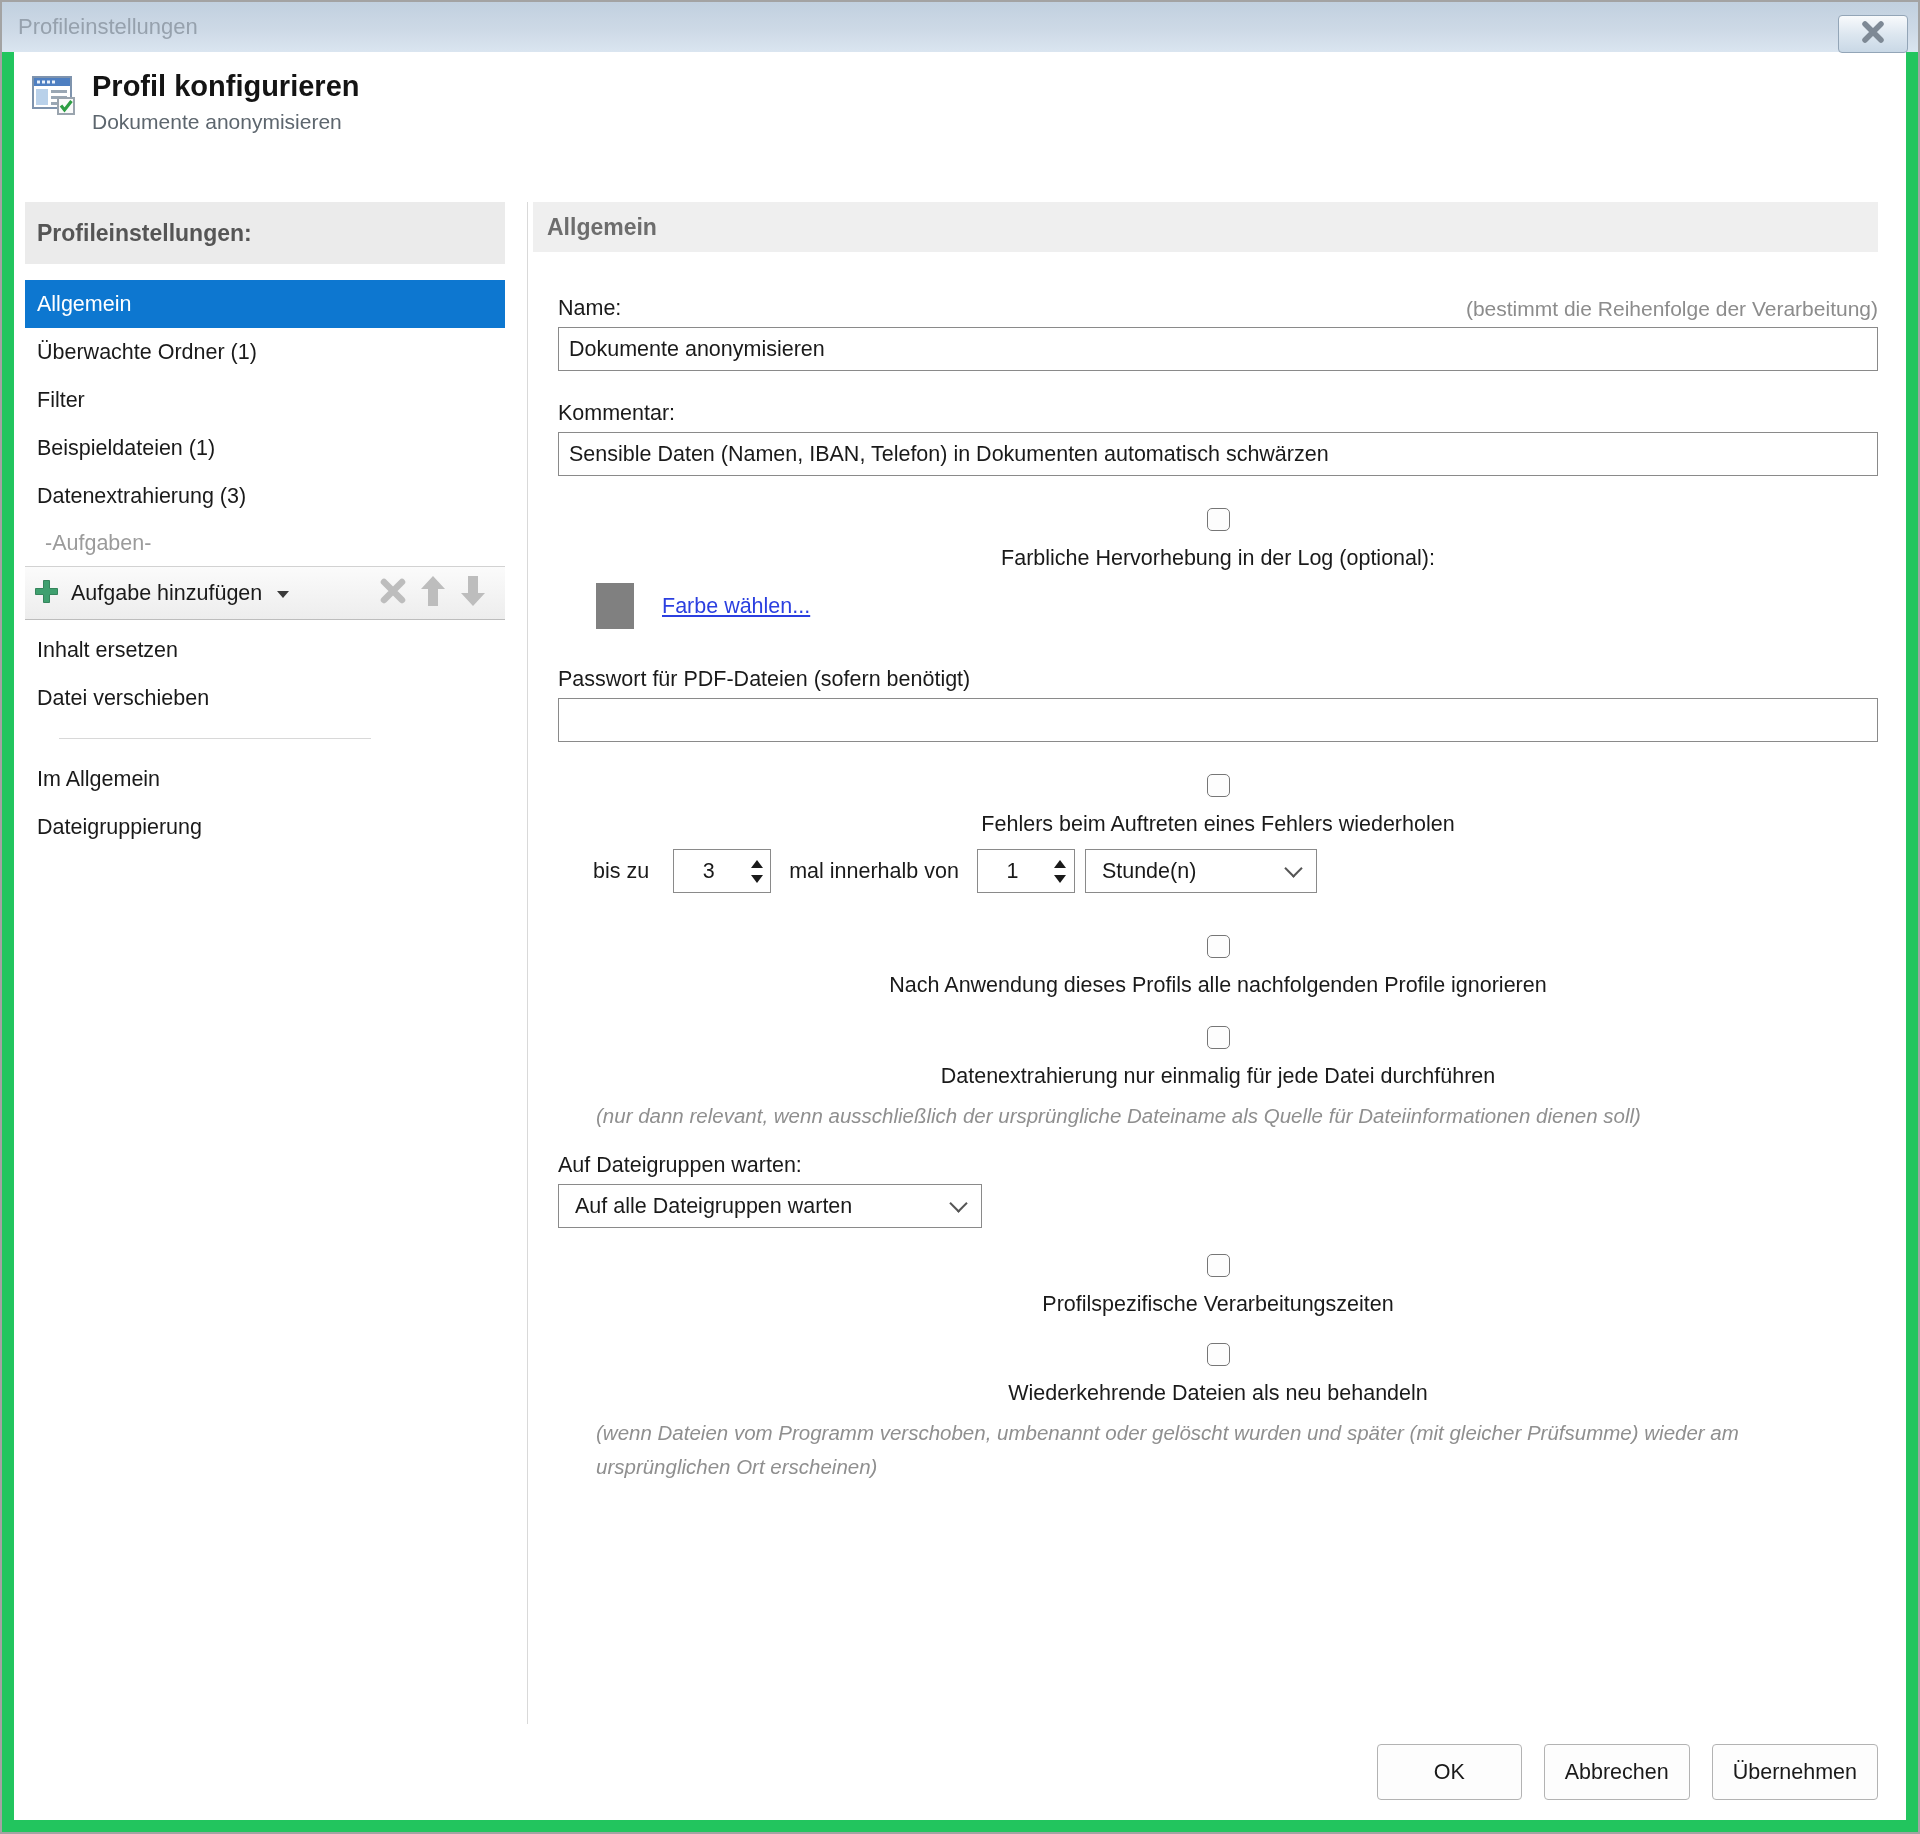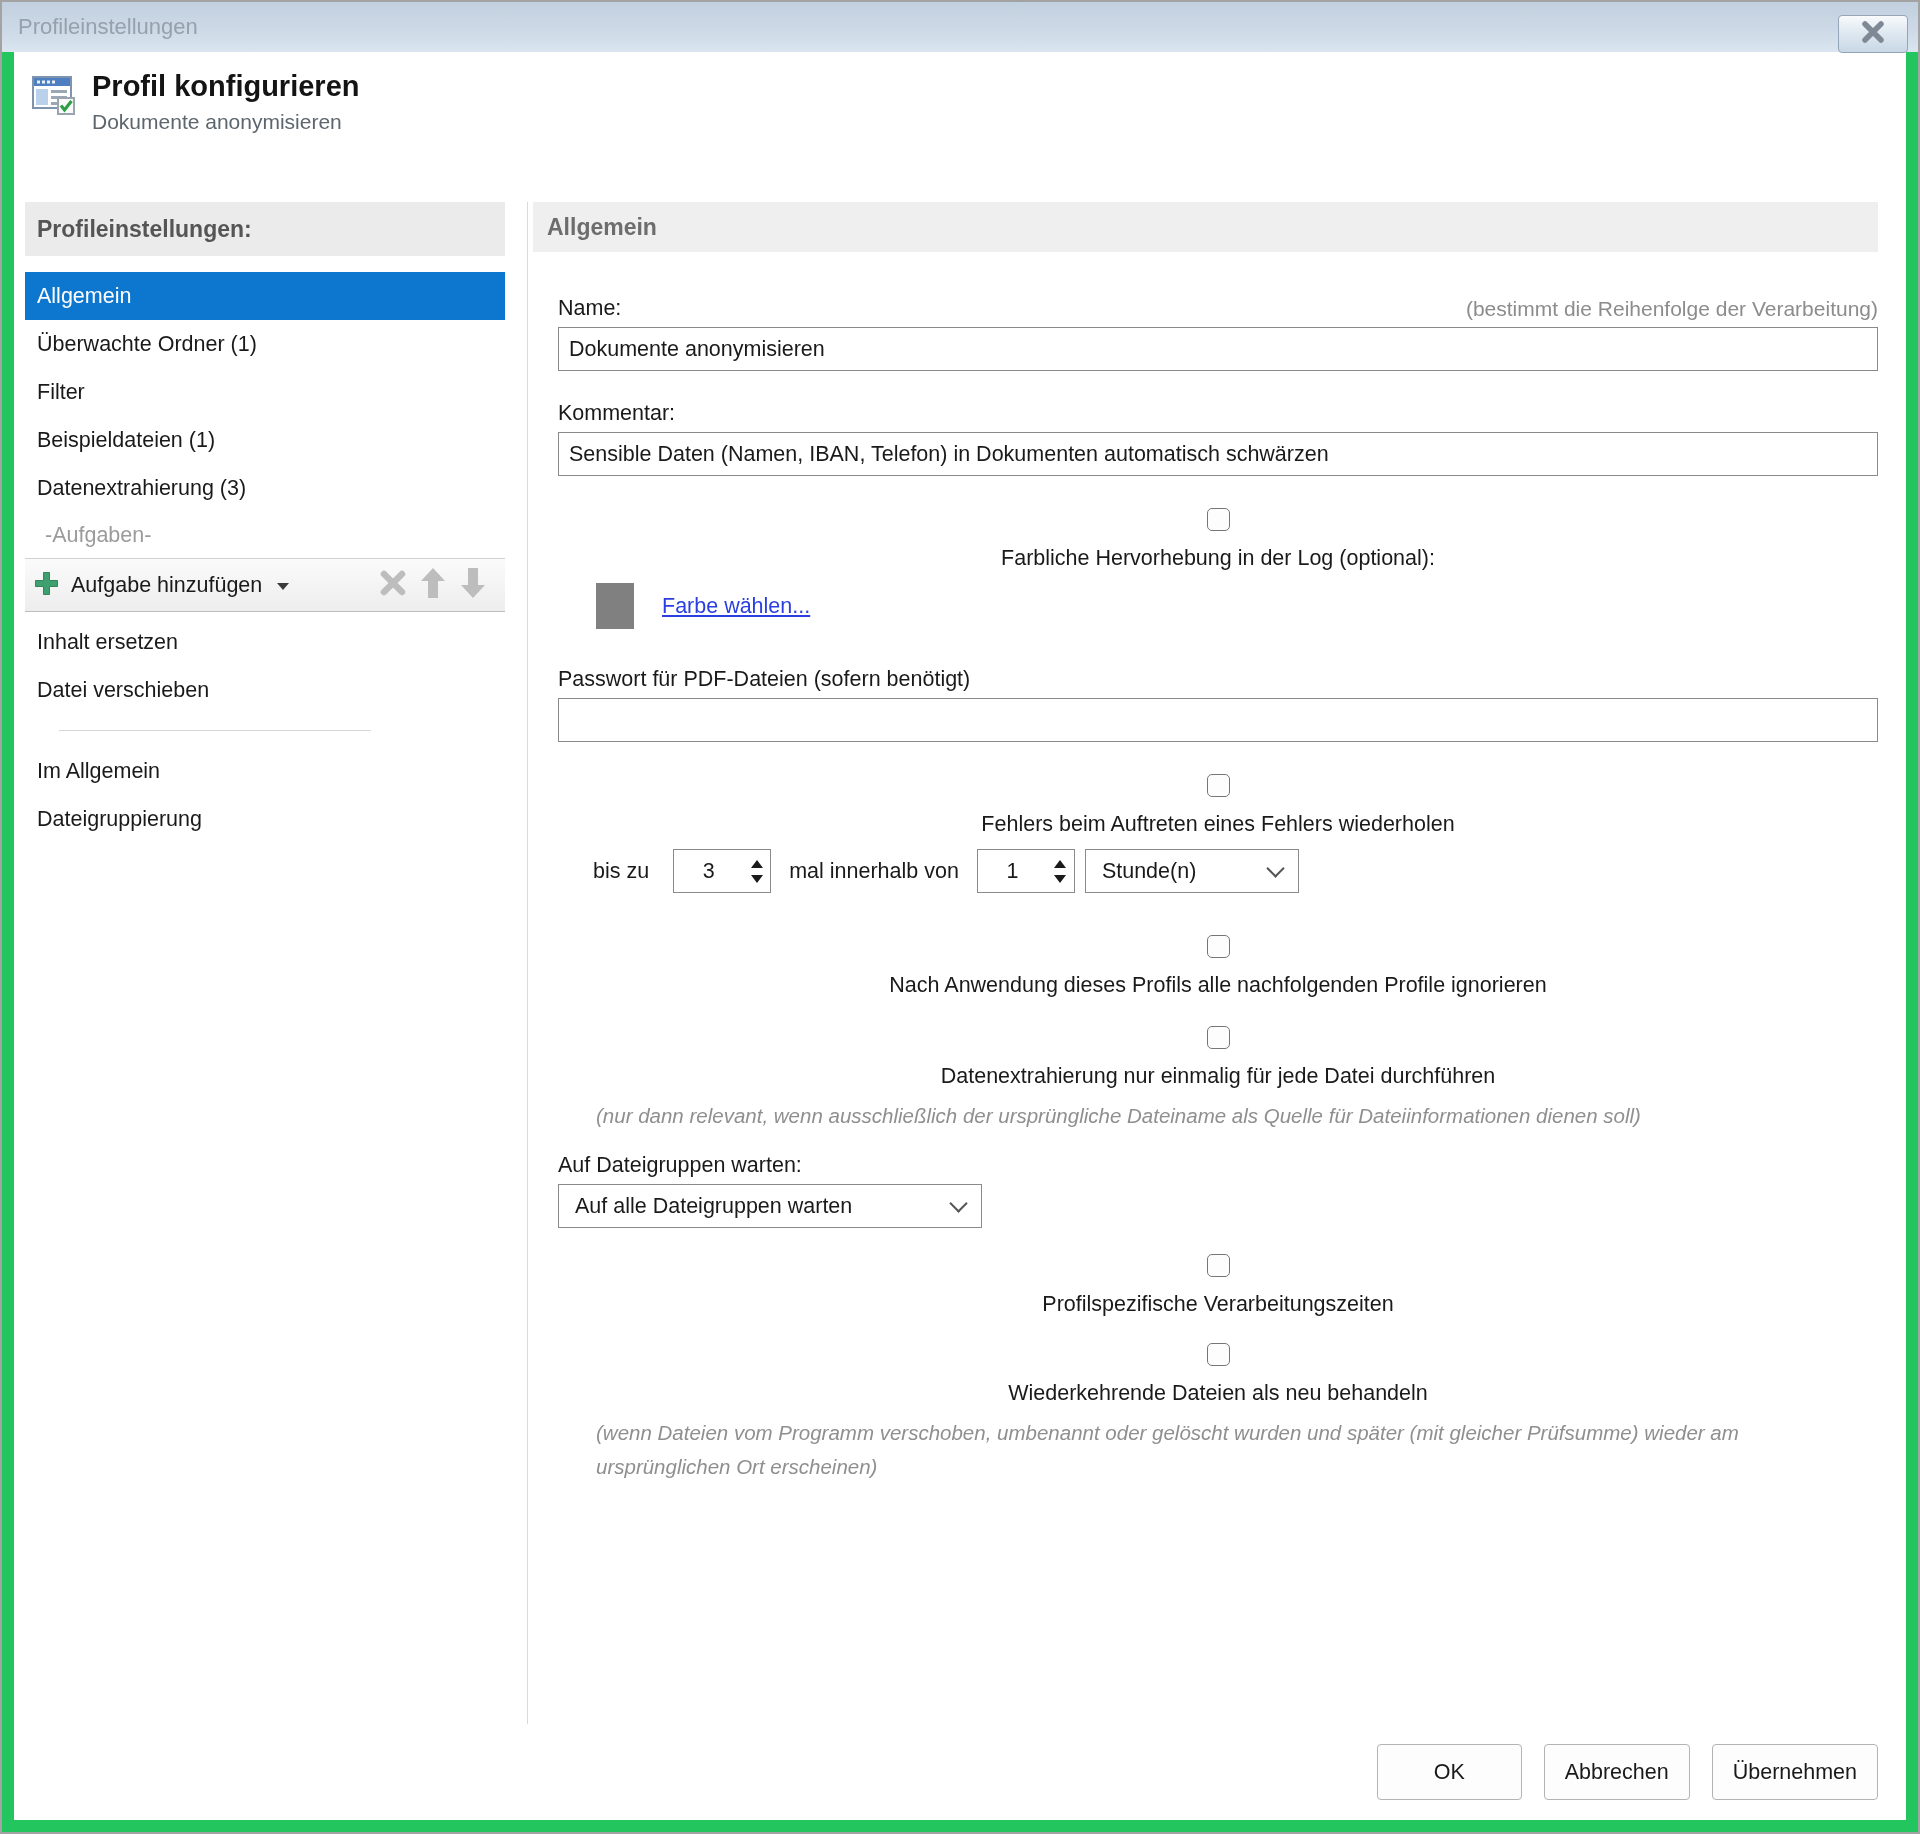--- a/index.html
+++ b/index.html
@@ -38,21 +38,21 @@
     display:flex;align-items:flex-start;padding:18px 0 0 16px;gap:14px;
   }
   .app-title{font-size:29px;font-weight:600;color:#141414;line-height:1.15;}
   .app-subtitle{font-size:21px;color:#5d666e;margin-top:7px;}
 
   .content{flex:1;display:flex;padding-top:42px;min-height:0;}
 
   
   .sidebar{width:480px;flex:0 0 480px;margin-left:11px;}
   .sidebar-header{
-    height:54px;background:#ebebeb;display:flex;align-items:center;
+    height:62px;background:#ebebeb;display:flex;align-items:center;
     padding-left:12px;font-size:23px;font-weight:bold;color:#555555;
     box-sizing:border-box;margin-bottom:16px;
   }
   .nav-item{
     height:48px;display:flex;align-items:center;padding-left:12px;
     font-size:21.5px;color:#1a1a1a;cursor:pointer;box-sizing:border-box;
   }
   .nav-item.selected{background:#0d77d0;color:#ffffff;}
   .nav-group-label{
     height:46px;display:flex;align-items:center;padding-left:20px;
@@ -117,21 +117,21 @@
   .tri-down{width:0;height:0;border-left:6px solid transparent;border-right:6px solid transparent;border-top:8px solid #1a1a1a;cursor:pointer;}
   .select{
     height:44px;border:1px solid #8a8a8a;background:#fff;box-sizing:border-box;
     display:flex;align-items:center;justify-content:space-between;
     padding:0 16px;font-size:21.5px;color:#1a1a1a;cursor:pointer;
   }
   .chevron{
     width:11px;height:11px;border-right:2px solid #555;border-bottom:2px solid #555;
     transform:rotate(45deg);margin-top:-5px;flex:0 0 auto;
   }
-  .unit-select{width:214px;margin-left:10px;}
+  .unit-select{width:232px;margin-left:10px;}
   .groups-select{width:424px;margin-top:6px;}
   .mt32{margin-top:32px;}
   .mt28{margin-top:28px;}
   .mt26{margin-top:26px;}
   .mt20{margin-top:20px;}
   .mt38{margin-top:38px;}
 
   
   .footer{
     flex:0 0 96px;display:flex;justify-content:flex-end;align-items:center;

